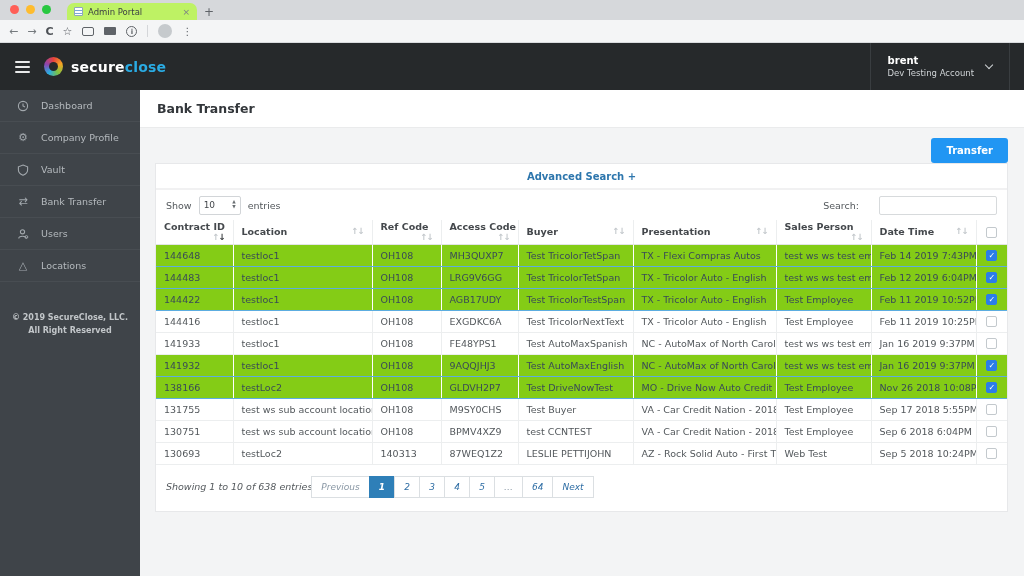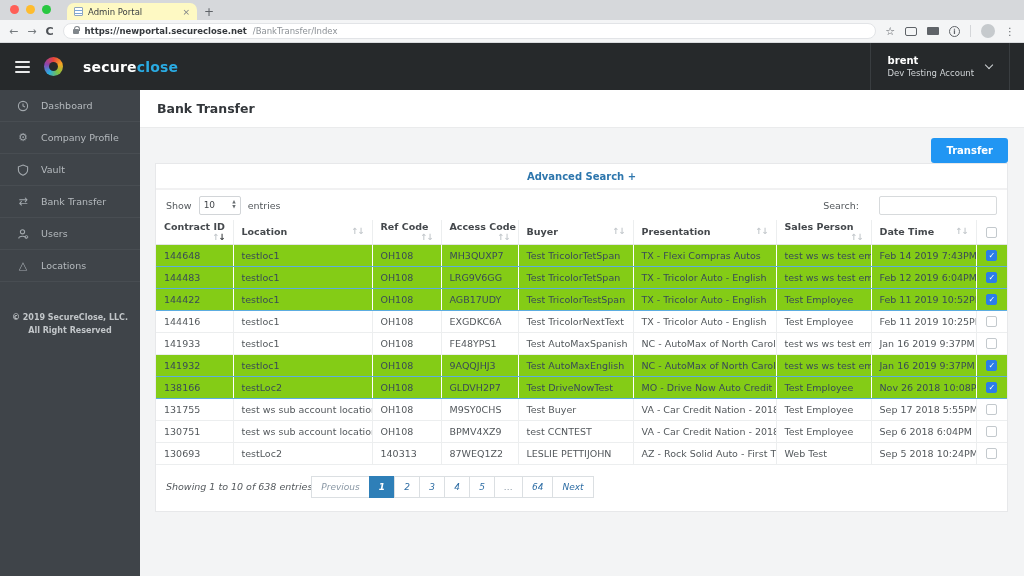--- a/index.html
+++ b/index.html
@@ -4,21 +4,21 @@
 <style>
   * { margin:0; padding:0; box-sizing:border-box; }
   body { font-family:"DejaVu Sans","Liberation Sans",sans-serif; background:#000; }
   .screen { width:1024px; height:576px; position:relative; overflow:hidden; background:#f3f4f5; }
 
   
   .tabstrip { height:20px; background:#d6d8db; display:flex; align-items:flex-end; padding-left:10px; }
   .lights { display:flex; gap:7px; align-items:center; height:100%; margin-right:16px; padding-bottom:2px; }
   .light { width:9px; height:9px; border-radius:50%; }
   .light.r { background:#ff5f57; } .light.y { background:#febc2e; } .light.g { background:#28c840; }
-  .tab { height:17px; width:130px; background:#fef9c3; border-radius:7px 7px 0 0; display:flex; align-items:center; padding:0 7px; gap:5px; }
+  .tab { height:17px; width:130px; background:#bef264; border-radius:7px 7px 0 0; display:flex; align-items:center; padding:0 7px; gap:5px; }
   .tab-title { flex:1; font-size:8.5px; color:#3c4043; white-space:nowrap; overflow:hidden; }
   .tab-close { font-size:9px; color:#7a7f85; }
   .favicon { width:9px; height:9px; border:1px solid #8fa6c0; border-radius:1px;
     background:linear-gradient(#fff 2px,#7aa7d8 2px,#7aa7d8 3px,#fff 3px,#fff 5px,#7aa7d8 5px,#7aa7d8 6px,#fff 6px); }
   .newtab { width:24px; text-align:center; font-size:12px; color:#5f6368; line-height:16px; }
 
   .toolbar { height:23px; background:#f4f5f6; border-bottom:1px solid #d9dbde; display:flex; align-items:center; padding:0 9px; gap:9px; }
   .navic { font-size:11px; color:#757a7e; line-height:1; }
   .navic.reload { color:#4d5156; font-weight:bold; }
   .omnibox { flex:1; height:16px; background:#fff; border:1px solid #e2e4e7; border-radius:8px; display:flex; align-items:center; padding:0 9px; gap:6px; font-size:8.5px; }
@@ -32,21 +32,21 @@
   .monitor { width:12px; height:8px; background:#5f6368; border-radius:1px; }
   .infoc { width:11px; height:11px; border:1px solid #5f6368; border-radius:50%; font-size:7px; color:#5f6368; text-align:center; line-height:10px; font-weight:bold; }
   .vsep { width:1px; height:12px; background:#d4d6d9; }
   .avatar { width:14px; height:14px; border-radius:50%; background:#c6cacd; }
   .dots { font-size:10px; color:#5f6368; }
 
   
   .appheader { height:47px; background:#26292b; display:flex; align-items:center; padding-left:15px; }
   .hamburger { display:flex; flex-direction:column; gap:3px; width:15px; }
   .hamburger i { height:2px; background:#e8e9ea; border-radius:1px; }
-  .logo { display:flex; align-items:center; margin-left:14px; gap:20px; }
+  .logo { display:flex; align-items:center; margin-left:14px; gap:8px; }
   .logo-ring { width:19px; height:19px; border-radius:50%;
     background:conic-gradient(#e8423c,#f5a623,#7dc242,#29abe2,#8e44ad,#e8423c); position:relative; }
   .logo-ring:after { content:""; position:absolute; inset:5px; background:#26292b; border-radius:50%; }
   .logo-text { font-size:14px; font-weight:bold; color:#fff; letter-spacing:.2px; }
   .logo-text b { color:#2aabe3; font-weight:bold; }
   .hspacer { flex:1; }
   .user { height:100%; display:flex; align-items:center; gap:12px; padding:0 17px; border-left:1px solid #393d40; border-right:1px solid #393d40; margin-right:14px; }
   .user-name { font-size:10px; font-weight:bold; color:#fff; text-align:left; }
   .user-acct { font-size:8.5px; color:#cfd3d6; margin-top:2px; }
   .chev { width:6px; height:6px; border-right:1.5px solid #cfd3d6; border-bottom:1.5px solid #cfd3d6; transform:rotate(45deg); margin-top:-3px; }
@@ -108,25 +108,20 @@
       <span class="tab-title">Admin Portal</span>
       <span class="tab-close">×</span>
     </div>
     <div class="newtab">+</div>
   </div>
 
   <div class="toolbar">
     <span class="navic">←</span>
     <span class="navic">→</span>
     <span class="navic reload">C</span>
-    <div class="omnibox">
-      <span class="lock"></span>
-      <span class="url-host">https://newportal.secureclose.net</span>
-        <span class="url-path">/BankTransfer/Index</span>
-    </div>
     <div class="tb-right">
       <span class="star">☆</span>
       <span class="cast"></span>
       <span class="monitor"></span>
       <span class="infoc">i</span>
       <span class="vsep"></span>
       <span class="avatar"></span>
       <span class="dots">⋮</span>
     </div>
   </div>

